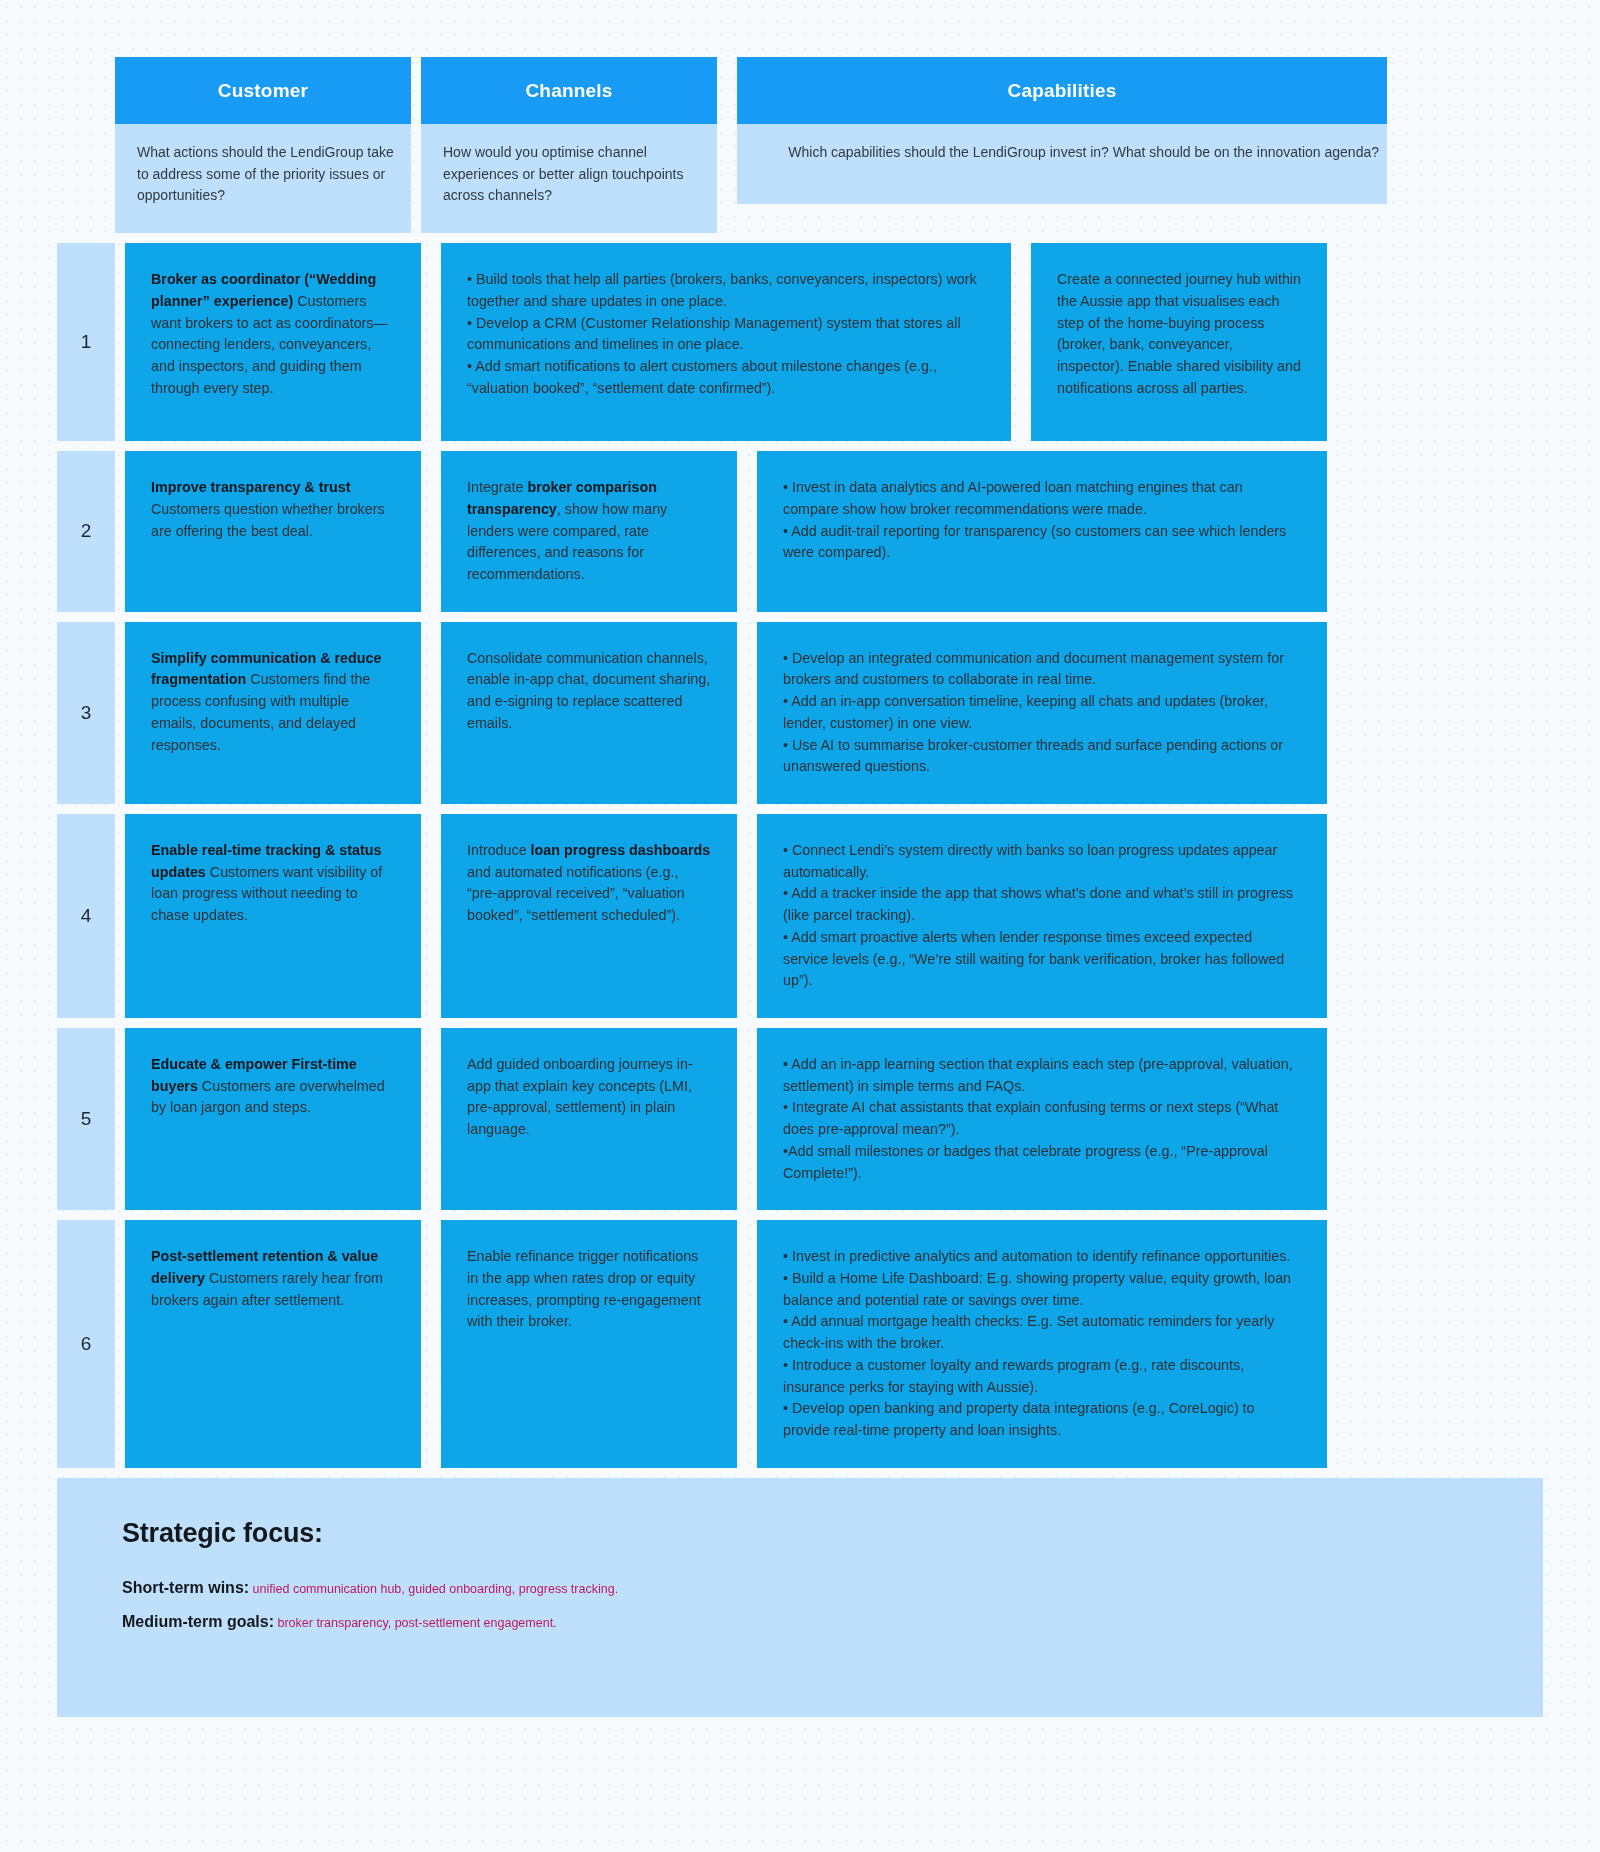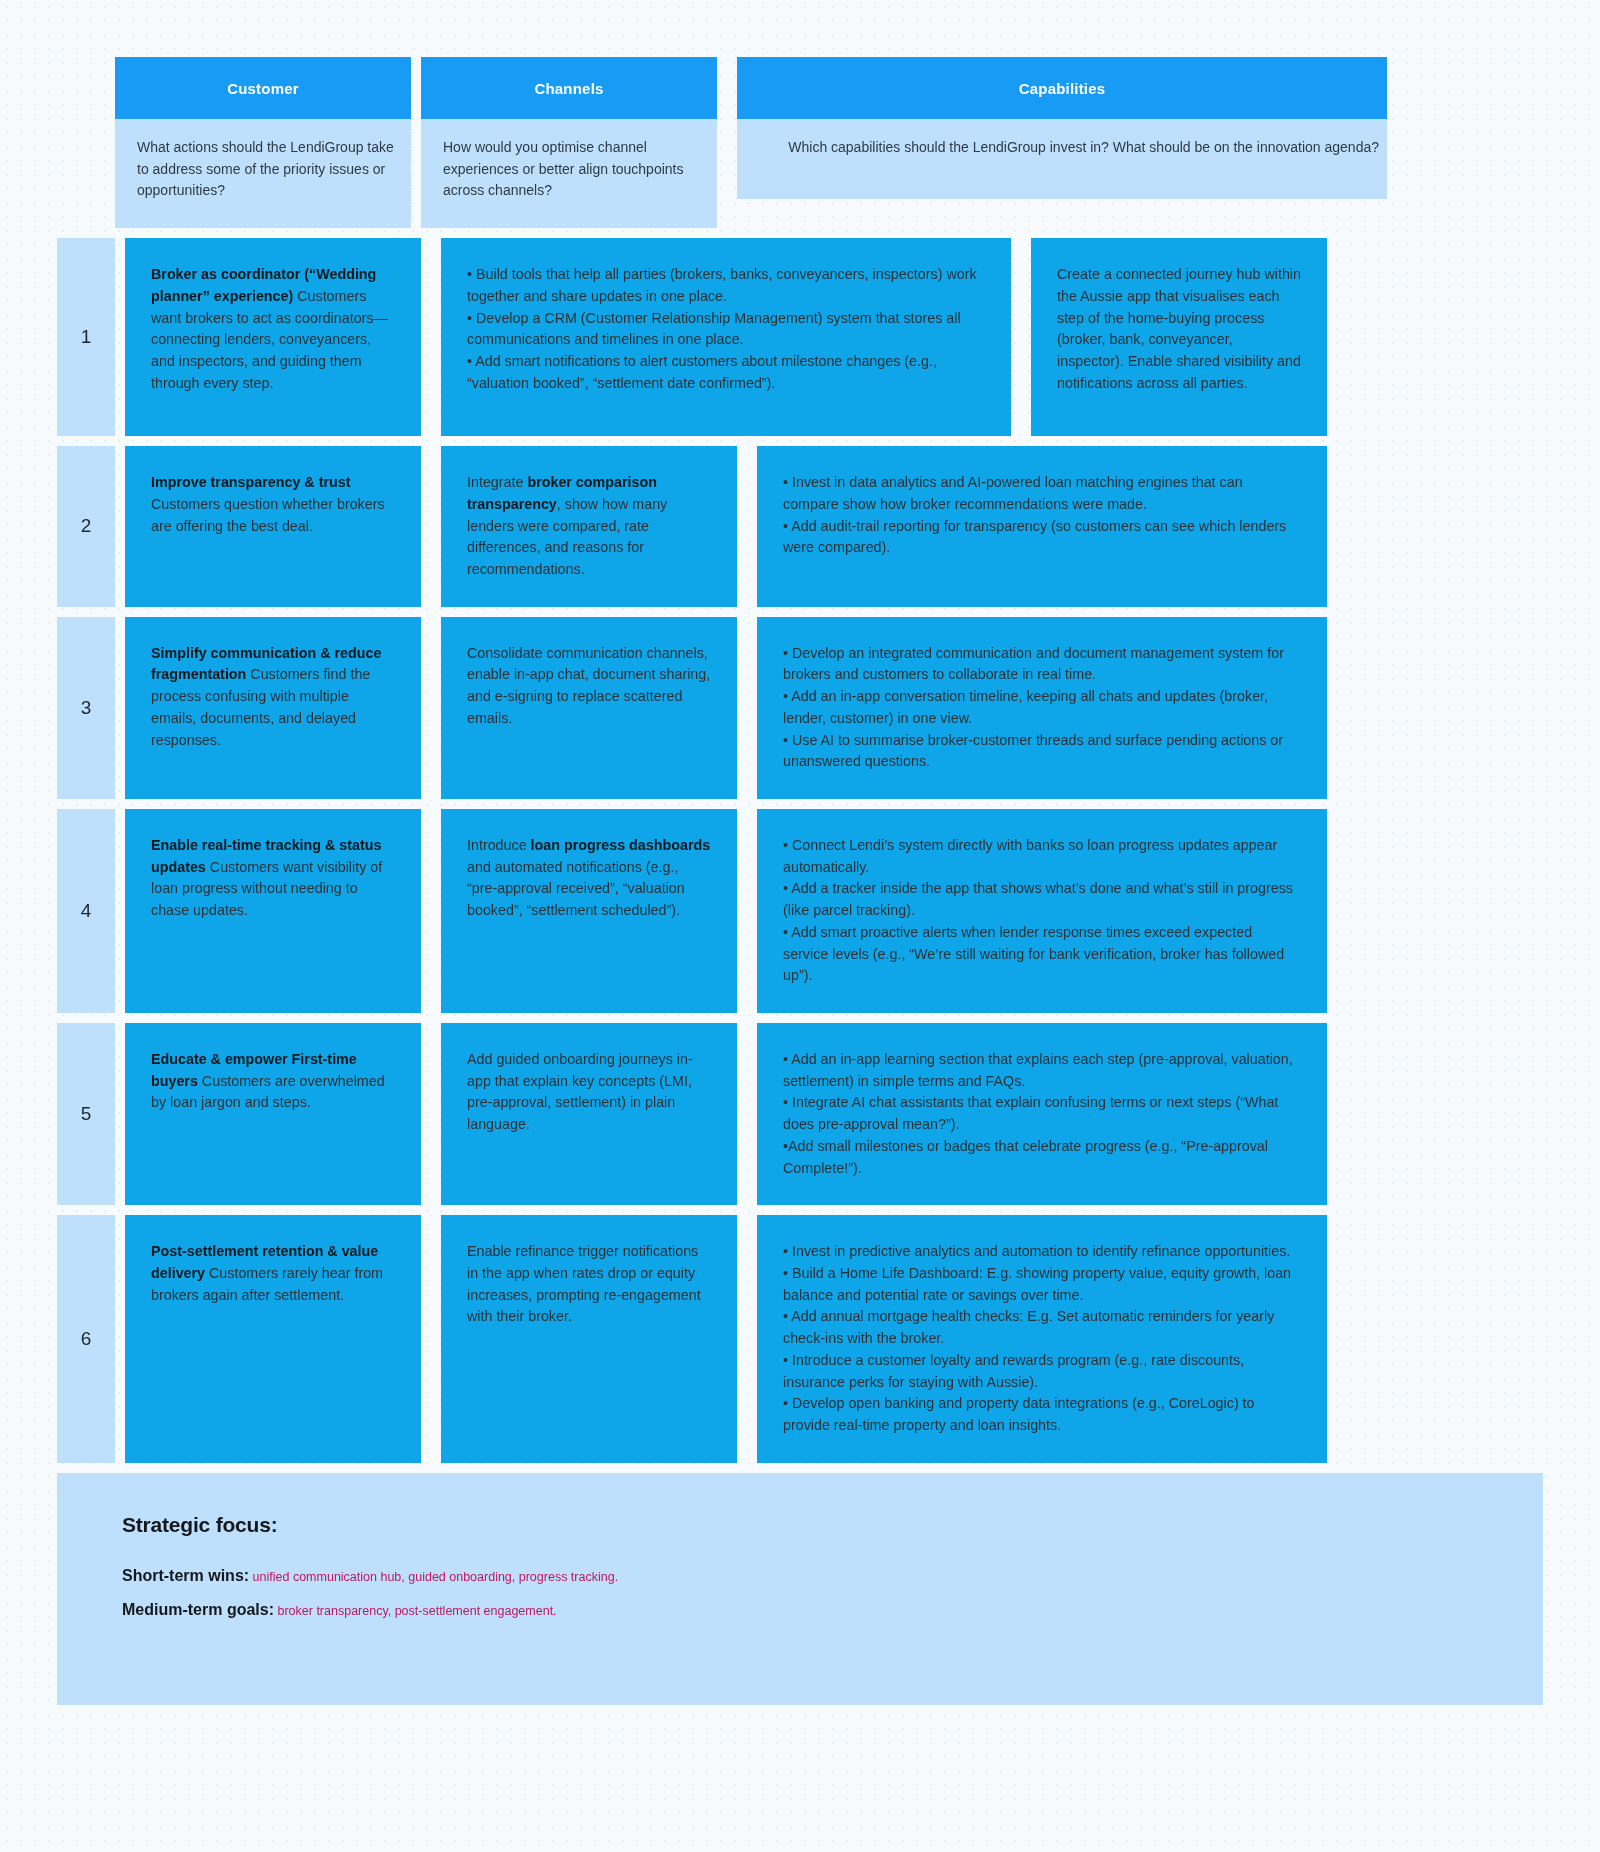--- a/index.html
+++ b/index.html
@@ -33,21 +33,21 @@
     gap: 10px;
   }
   .head-col { display: flex; flex-direction: column; }
   .head-col.customer  { width: 296px; }
   .head-col.channels  { width: 296px; }
   .head-col.capabilities { width: 650px; margin-left: 10px;}
   .head-title {
     background: #179bf5;
     color: #ffffff;
     font-weight: bold;
-    font-size: 15px;
+    font-size: 19px;
     text-align: center;
     padding: 23px 0 22px 0;
     letter-spacing: .2px;
   }
   .head-sub {
     background: #bfe0fc;
     color: #2f3a44;
     font-size: 14px;
     line-height: 1.55;
     padding: 18px 8px 26px 22px;
@@ -101,21 +101,21 @@
 
   
   .footer {
     margin: 10px 57px 0 57px;
     background: #bfe0fc;
     padding: 40px 65px 70px 65px;
     min-height: 195px;
   }
   .footer h2 {
     margin: 0 0 30px 0;
-    font-size: 21px;
+    font-size: 27px;
     font-weight: bold;
     color: #14181c;
     letter-spacing: -.2px;
   }
   .foot-line {
     margin-bottom: 16px;
     color: #14181c;
   }
   .foot-line .lbl {
     font-weight: bold;

